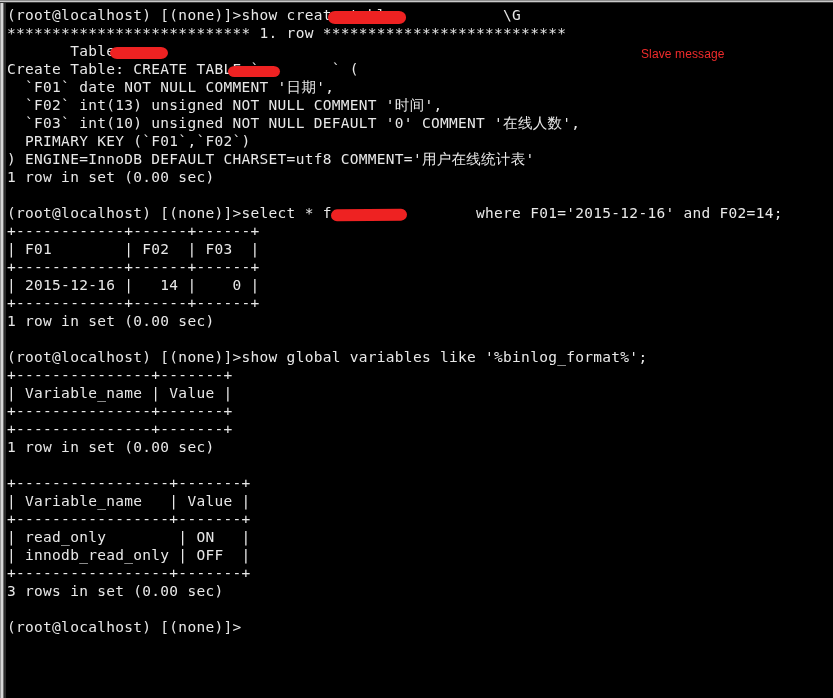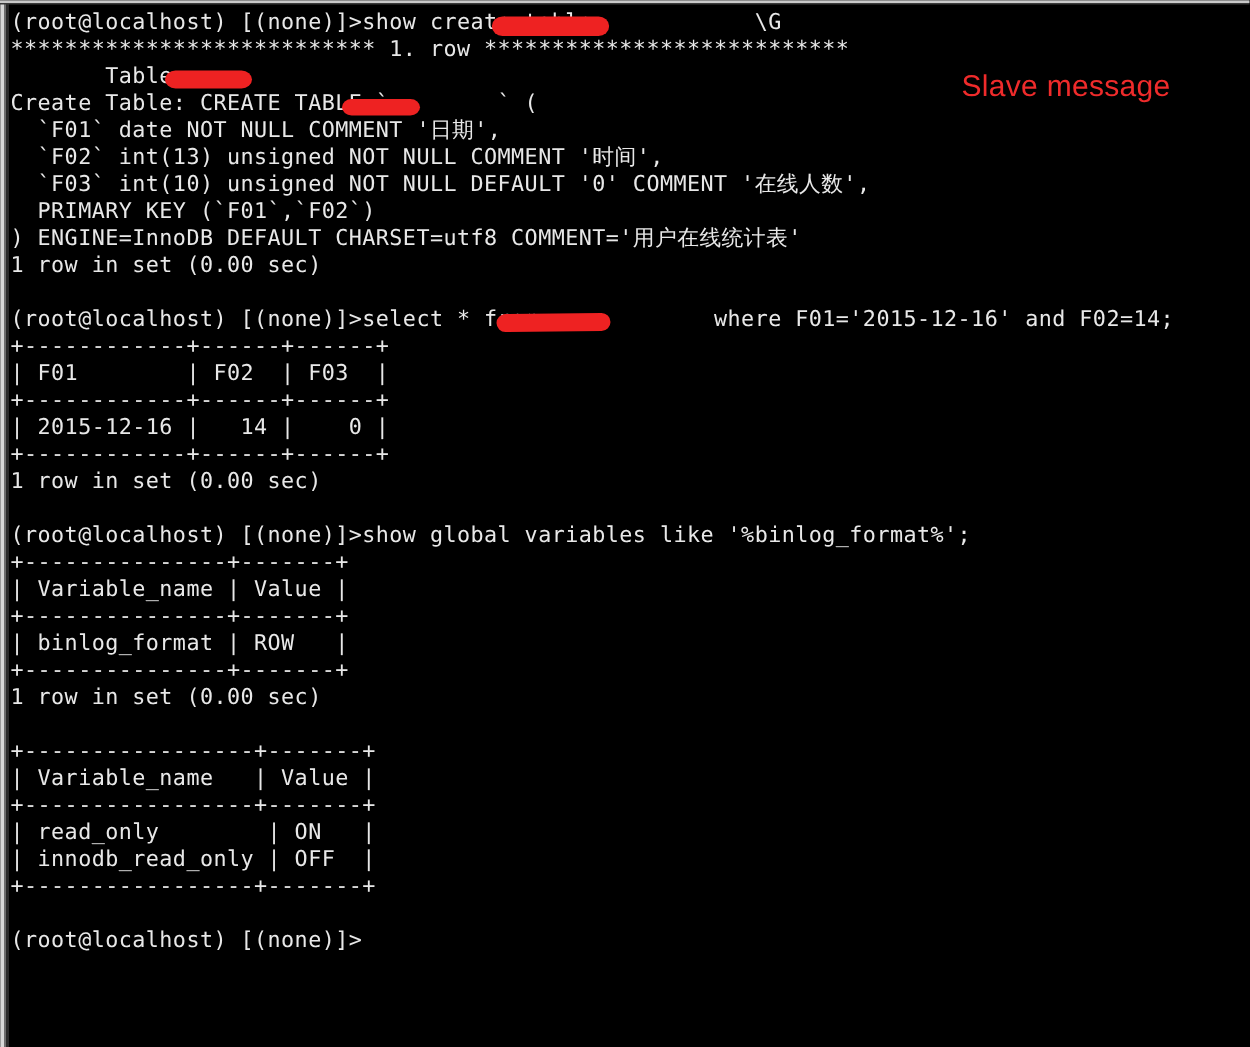--- a/index.html
+++ b/index.html
@@ -66,21 +66,21 @@
   .redaction.r3 { left: 228px; top: 66px;  width: 52px;  height: 11px; }
   .redaction.r4 { left: 331px; top: 209px; width: 76px;  height: 12px;
                   border-radius: 6px; transform: rotate(-0.6deg); }
 
   #slave-message {
     position: absolute;
     left: 641px;
     top: 47px;
     color: #ef2b2b;
     font-family: "Liberation Sans", sans-serif;
-    font-size: 20px;
+    font-size: 12px;
     font-weight: 400;
     letter-spacing: 0.01em;
     z-index: 7;
     white-space: pre;
   }
 </style>
 </head>
 <body>
 
 <div id="window-frame-top"></div>
@@ -106,31 +106,31 @@
   <div class="line">+------------+------+------+</div>
   <div class="line">| 2015-12-16 |   14 |    0 |</div>
   <div class="line">+------------+------+------+</div>
   <div class="line">1 row in set (0.00 sec)</div>
   <div class="line blank"></div>
 
   <div class="line">(root@localhost) [(none)]&gt;show global variables like '%binlog_format%';</div>
   <div class="line">+---------------+-------+</div>
   <div class="line">| Variable_name | Value |</div>
   <div class="line">+---------------+-------+</div>
-  <div class="line">| binlog_format | ROW   |</div>
   <div class="line">+---------------+-------+</div>
   <div class="line">1 row in set (0.00 sec)</div>
   <div class="line blank"></div>
 
   <div class="line">+-----------------+-------+</div>
   <div class="line">| Variable_name   | Value |</div>
   <div class="line">+-----------------+-------+</div>
   <div class="line">| read_only        | ON   |</div>
   <div class="line">| innodb_read_only | OFF  |</div>
   <div class="line">+-----------------+-------+</div>
+  <div class="line">3 rows in set (0.00 sec)</div>
   <div class="line blank"></div>
 
   <div class="line">(root@localhost) [(none)]&gt;</div>
 
 </div>
 
 <div class="redaction r1"></div>
 <div class="redaction r2"></div>
 <div class="redaction r3"></div>
 <div class="redaction r4"></div>

